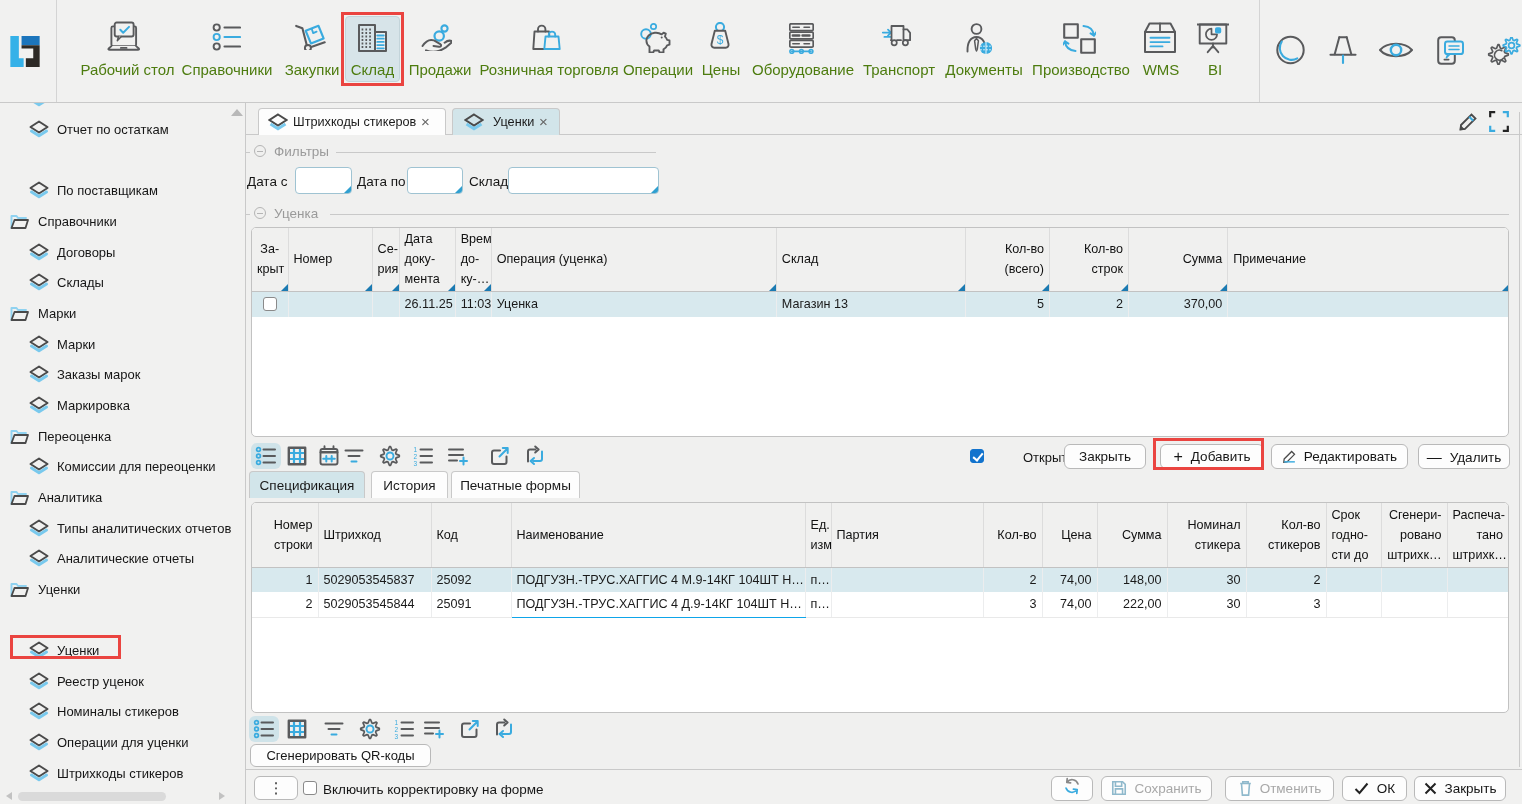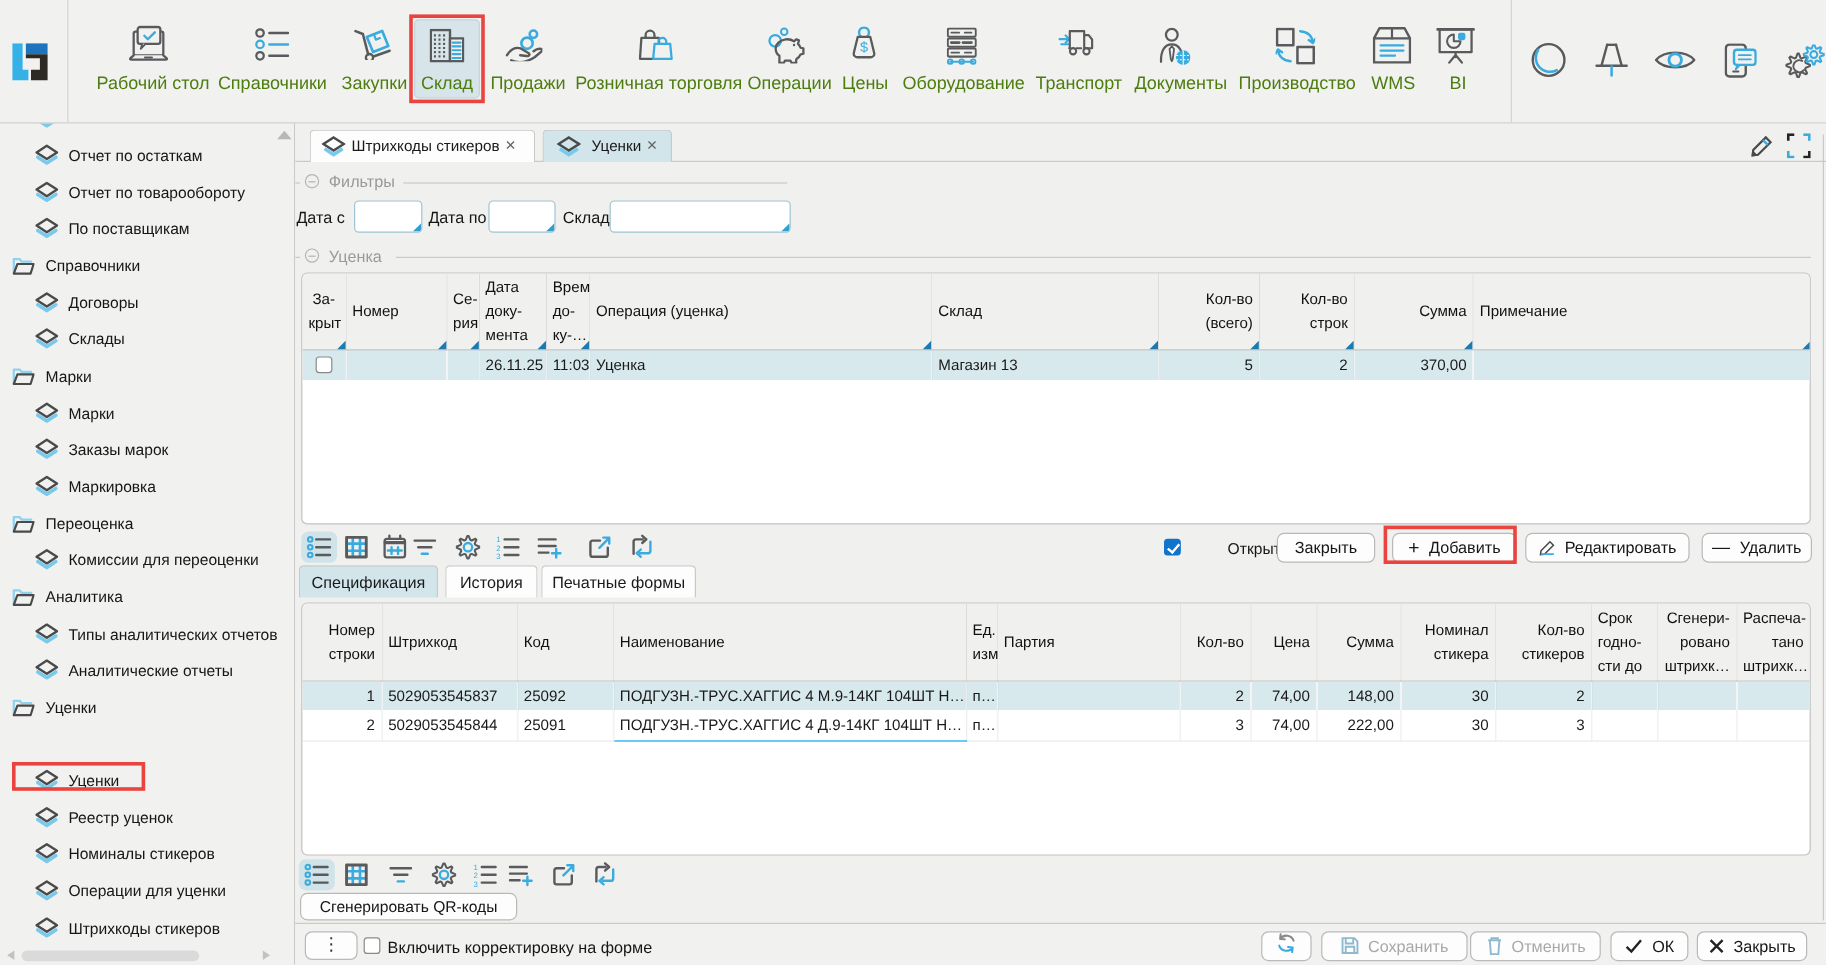--- a/index.html
+++ b/index.html
@@ -218,27 +218,20 @@
         <path d="M2.5 11 L10 15.8 L17.5 11" stroke="#79c9ed" stroke-width="3"></path>
       </svg>
     </div>
 <div class="ti leaf" style="left:0px;top:16px;width:246px">
       <svg width="20" height="19" viewBox="0 0 20 19" fill="none" stroke-linecap="round" stroke-linejoin="round">
         <path d="M10 1.5 L18.5 7 L10 12.5 L1.5 7 Z" stroke="#4a4a4a" stroke-width="2"></path>
         <path d="M2.5 11 L10 15.8 L17.5 11" stroke="#79c9ed" stroke-width="3"></path>
       </svg>
       <span>Отчет по остаткам</span>
     </div>
-<div class="ti leaf" style="left:0px;top:46.5px;width:246px">
-      <svg width="20" height="19" viewBox="0 0 20 19" fill="none" stroke-linecap="round" stroke-linejoin="round">
-        <path d="M10 1.5 L18.5 7 L10 12.5 L1.5 7 Z" stroke="#4a4a4a" stroke-width="2"></path>
-        <path d="M2.5 11 L10 15.8 L17.5 11" stroke="#79c9ed" stroke-width="3"></path>
-      </svg>
-      <span>Отчет по товарообороту</span>
-    </div>
 <div class="ti leaf" style="left:0px;top:77px;width:276px">
       <svg width="20" height="19" viewBox="0 0 20 19" fill="none" stroke-linecap="round" stroke-linejoin="round">
         <path d="M10 1.5 L18.5 7 L10 12.5 L1.5 7 Z" stroke="#4a4a4a" stroke-width="2"></path>
         <path d="M2.5 11 L10 15.8 L17.5 11" stroke="#79c9ed" stroke-width="3"></path>
       </svg>
       <span>По поставщикам</span>
     </div>
 <div class="ti fold" style="left:0px;top:108px;width:246px">
       <svg width="19" height="17" viewBox="0 0 19 17" fill="none" stroke-linecap="round" stroke-linejoin="round">
         <path d="M1.5 15 V3 h5 l1.5 2 H16" stroke="#8fd2f0" stroke-width="1.9"></path>
@@ -674,21 +667,21 @@
 <div class="btn " style="left:4px;top:641px;width:181px;height:23px;line-height:21px"><span style="font-size:13px">Сгенерировать QR-коды</span></div>
 </div>
 <div id="statusbar">
 <div class="btn" style="left:8px;top:6px;width:44px;height:24px;line-height:22px;font-size:15px;color:#333">⋮</div>
 <div class="cb" style="left:57px;top:11px"></div>
 <div class="flbl" style="left:77px;top:12px">Включить корректировку на форме</div>
 <div class="btn" style="left:805px;top:6px;width:42px;height:25px;line-height:21px"><svg width="18" height="18" viewBox="0 0 18 18" fill="none" stroke-linecap="round" stroke-linejoin="round">
         <path d="M15 7 A6.3 6.3 0 0 0 4 5.2 M4.2 1.6 l-0.4 3.8 3.8 0.4" stroke="#8a8a8a" stroke-width="1.7"></path>
         <path d="M3 11 A6.3 6.3 0 0 0 14 12.8 M13.8 16.4 l0.4-3.8 -3.8-0.4" stroke="#3aabdf" stroke-width="1.7"></path>
       </svg></div>
-<div class="btn gray" style="left:855px;top:6px;width:122px;height:25px;line-height:23px"><svg width="16" height="16" viewBox="0 0 18 18" fill="none" style="vertical-align:-3px;margin-right:7px">
+<div class="btn gray" style="left:855px;top:6px;width:111px;height:25px;line-height:23px"><svg width="16" height="16" viewBox="0 0 18 18" fill="none" style="vertical-align:-3px;margin-right:7px">
         <path d="M2 2 h11 l3 3 v11 H2 Z" stroke="#8fb9cc" stroke-width="1.8"></path>
         <path d="M5 2 v5 h7 v-5 M5 16 v-6 h8 v6" stroke="#8fb9cc" stroke-width="1.8"></path>
       </svg>Сохранить</div>
 <div class="btn gray" style="left:979px;top:6px;width:109px;height:25px;line-height:23px"><svg width="15" height="16" viewBox="0 0 16 18" fill="none" style="vertical-align:-3px;margin-right:7px">
         <path d="M2 4 h12 M5 4 v-2 h6 v2 M3.5 4 l1 13 h7 l1 -13" stroke="#8fb9cc" stroke-width="1.8"></path>
       </svg>Отменить</div>
 <div class="btn" style="left:1096px;top:6px;width:65px;height:25px;line-height:23px"><svg width="15" height="13" viewBox="0 0 15 13" fill="none" style="vertical-align:-2px;margin-right:8px">
         <path d="M1.5 7 L5.5 11 L13.5 1.5" stroke="#222" stroke-width="2"></path>
       </svg>ОК</div>
 <div class="btn" style="left:1168px;top:6px;width:92px;height:25px;line-height:23px"><svg width="13" height="13" viewBox="0 0 13 13" fill="none" style="vertical-align:-2px;margin-right:8px">

